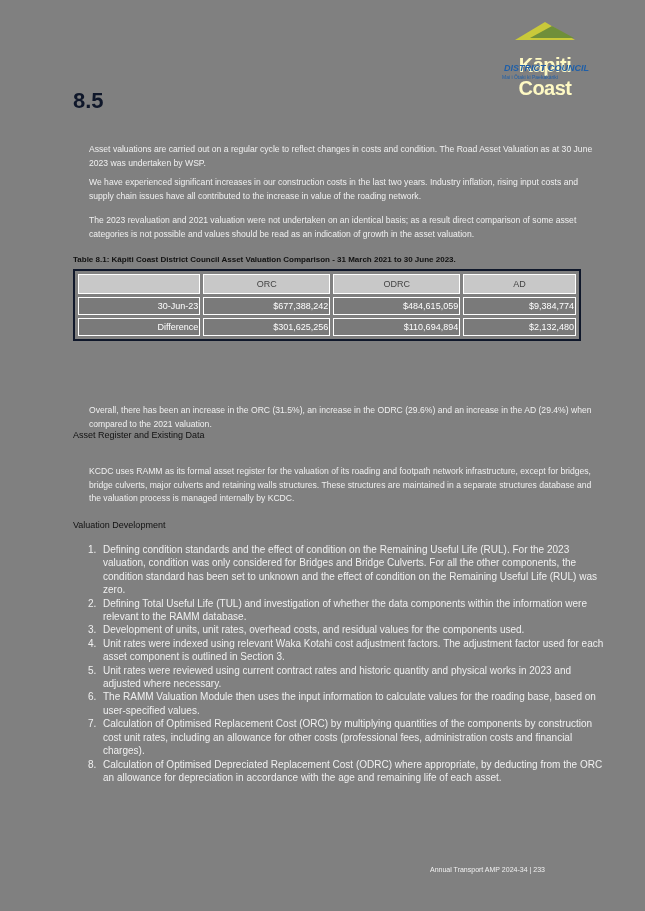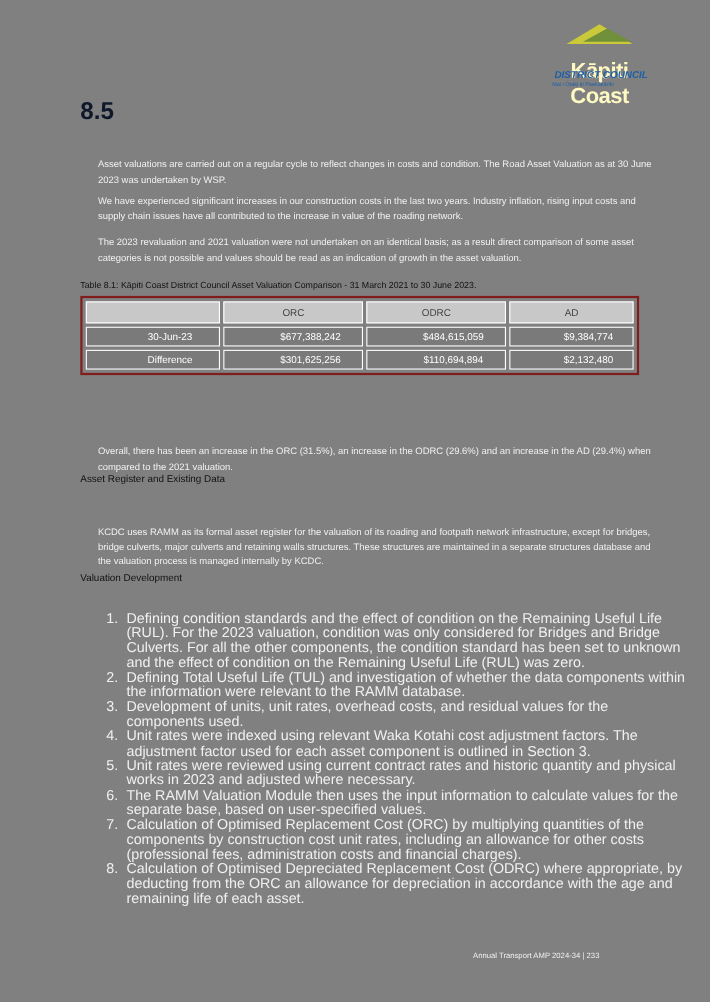--- a/index.html
+++ b/index.html
@@ -14,28 +14,28 @@
   .logo .mtn2 { position:absolute; left:40px; top:4px; width:0; height:0;
     border-left:22px solid transparent; border-right:22px solid transparent;
     border-bottom:12px solid #6f8f3a; }
   .logo .name { position:absolute; left:0; top:32px; width:110px; text-align:center;
     font-weight:bold; font-size:20px; color:#fef9c3; letter-spacing:-0.5px; }
   .logo .sub { position:absolute; left:14px; top:41px; font-weight:bold; font-size:9px; color:#1f5fa8;font-style:italic; }
   .logo .tag { position:absolute; left:12px; top:52px; font-size:5px; color:#1f5fa8; }
   h1 { position:absolute; left:73px; top:88px; margin:0; font-size:22px; font-weight:bold;
     color:#0f172a; display:flex; gap:32px; }
   .p { position:absolute; left:73px; width:510px; font-size:8.6px; line-height:13.5px; color:#f0f0f0; margin:16px; }
-  .caption { position:absolute; left:73px; top:255px; font-size:8px; font-weight:normal; color:#111; }
+  .caption { position:absolute; left:73px; top:255px; font-size:8px; font-weight:bold; color:#111; }
   table { position:absolute; left:73px; top:269px; width:508px; border-collapse:separate; border-spacing:3px;
-    border:2px solid #7f1d1d; font-size:9px; }
+    border:2px solid #0f172a; font-size:9px; }
   th { background:#c8c8c8; color:#444; font-weight:normal; height:16px; border:1px solid #fff; }
-  td { color:#fff; text-align:center; height:14px; border:1px solid #fff; background:#7a7a7a;padding-left:32px; }
+  td { color:#fff; text-align:right; height:14px; border:1px solid #fff; background:#7a7a7a;padding-left:32px; }
   .sub-h { position:absolute; left:73px; font-size:9px; font-weight:normal; color:#111; }
-  ol { position:absolute; left:73px; top:543px; width:512px; margin:12px; padding:0 0 0 26px;
-    font-size:13px; line-height:13.4px; color:#f0f0f0; }
+  ol { position:absolute; left:73px; top:543px; width:512px; margin:0; padding:0 0 0 26px;
+    font-size:10px; line-height:13.4px; color:#f0f0f0; }
   ol li { padding-left:4px; }
   .footer { position:absolute; left:430px; top:866px; font-size:7px; color:#f0f0f0; }
 </style>
 </head>
 <body>
 
 <div class="logo">
   <div class="mtn"></div>
   <div class="mtn2"></div>
   <div class="name">Kāpiti Coast</div>
@@ -74,30 +74,30 @@
       <td>$301,625,256</td>
       <td>$110,694,894</td>
       <td>$2,132,480</td>
     </tr>
   </tbody>
 </table>
 
 <p class="p" style="top:388px">Overall, there has been an increase in the ORC (31.5%), an increase in the ODRC (29.6%) and an increase in the AD (29.4%) when compared to the 2021 valuation.</p>
 
 <div class="sub-h" style="top:430px">Asset Register and Existing Data</div>
-<p class="p" style="top:461px">KCDC uses RAMM as its formal asset register for the valuation of its roading and footpath network infrastructure, except for bridges, bridge culverts, major culverts and retaining walls structures. These structures are maintained in a separate structures database and the valuation process is managed internally by KCDC.</p>
+<p class="p" style="top:449px">KCDC uses RAMM as its formal asset register for the valuation of its roading and footpath network infrastructure, except for bridges, bridge culverts, major culverts and retaining walls structures. These structures are maintained in a separate structures database and the valuation process is managed internally by KCDC.</p>
 
 <div class="sub-h" style="top:520px">Valuation Development</div>
 <ol>
   <li>Defining condition standards and the effect of condition on the Remaining Useful Life (RUL). For the 2023 valuation, condition was only considered for Bridges and Bridge Culverts. For all the other components, the condition standard has been set to unknown and the effect of condition on the Remaining Useful Life (RUL) was zero.</li>
   <li>Defining Total Useful Life (TUL) and investigation of whether the data components within the information were relevant to the RAMM database.</li>
   <li>Development of units, unit rates, overhead costs, and residual values for the components used.</li>
   <li>Unit rates were indexed using relevant Waka Kotahi cost adjustment factors. The adjustment factor used for each asset component is outlined in Section 3.</li>
   <li>Unit rates were reviewed using current contract rates and historic quantity and physical works in 2023 and adjusted where necessary.</li>
-  <li>The RAMM Valuation Module then uses the input information to calculate values for the separate base, based on user-specified values.</li>
+  <li>The RAMM Valuation Module then uses the input information to calculate values for the roading base, based on user-specified values.</li>
   <li>Calculation of Optimised Replacement Cost (ORC) by multiplying quantities of the components by construction cost unit rates, including an allowance for other costs (professional fees, administration costs and financial charges).</li>
   <li>Calculation of Optimised Depreciated Replacement Cost (ODRC) where appropriate, by deducting from the ORC an allowance for depreciation in accordance with the age and remaining life of each asset.</li>
 </ol>
 
 <div class="footer">
   <span>Annual Transport AMP 2024-34</span>
   <span> | </span>
   <span>233</span>
 </div>
 

